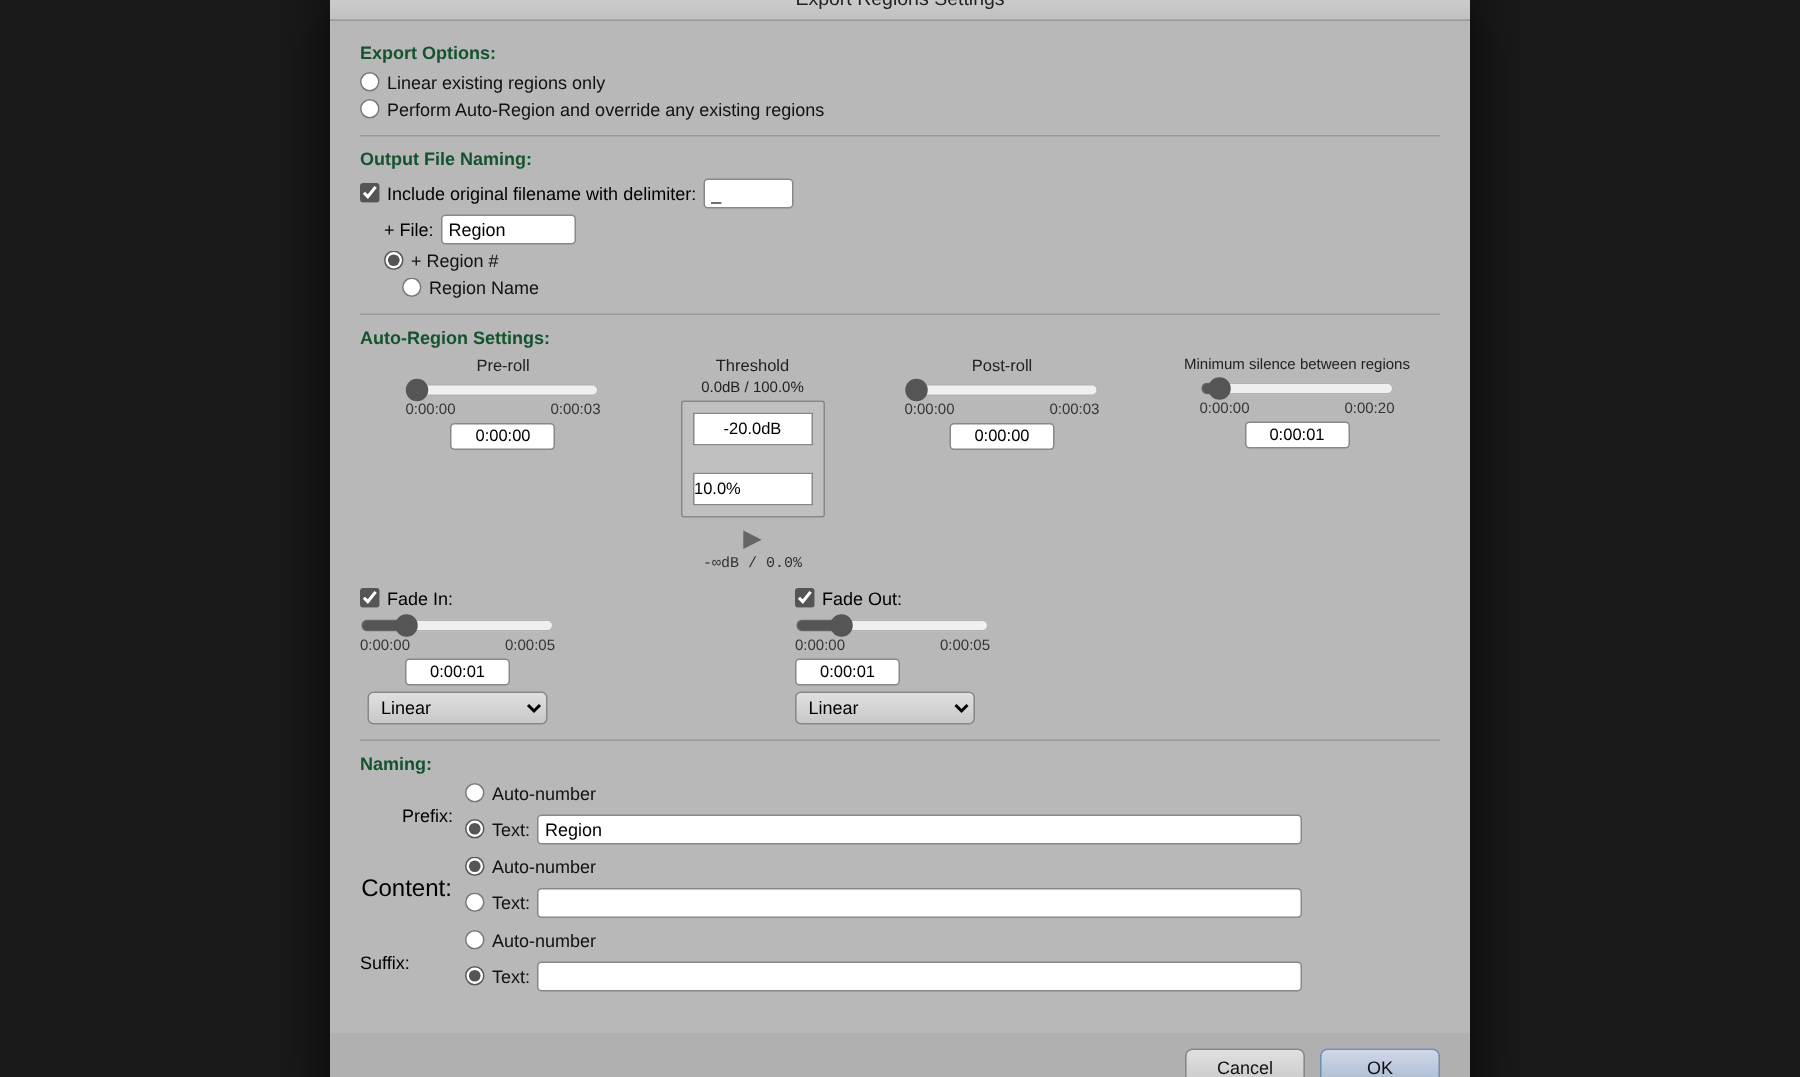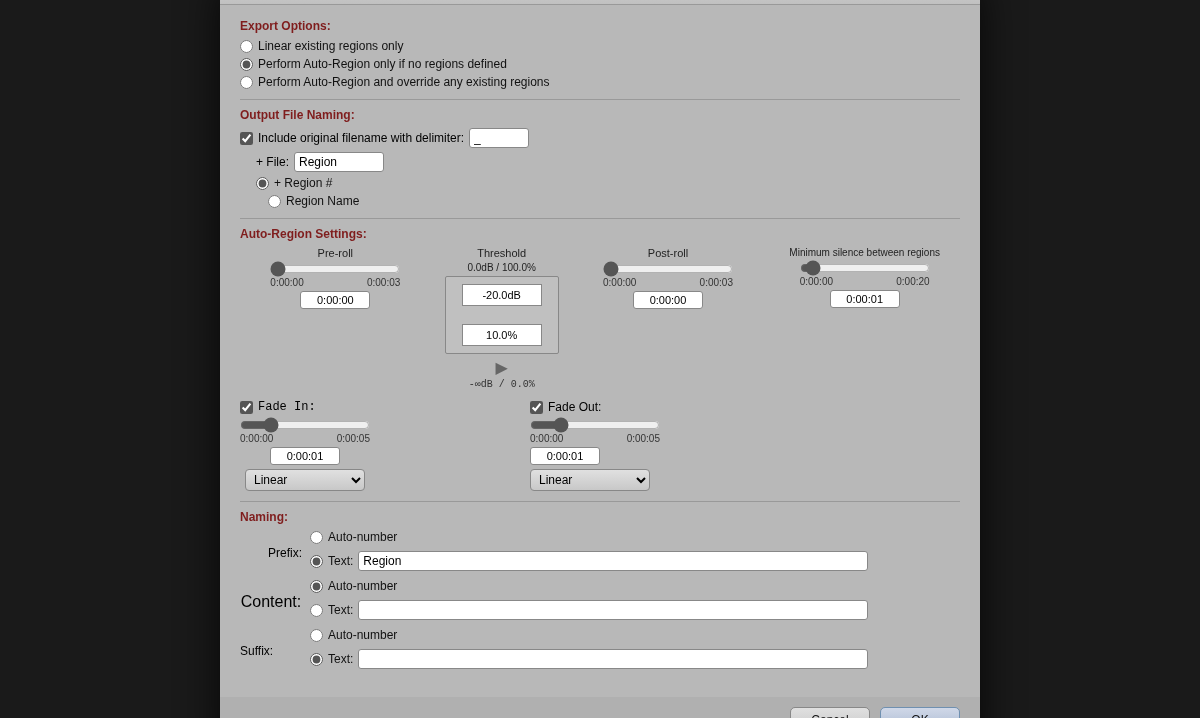--- a/index.html
+++ b/index.html
@@ -29,21 +29,21 @@
       color: #222;
       border-bottom: 1px solid #999;
     }
     .dialog-body {
       padding: 14px 20px;
       background: #b8b8b8;
     }
     .section-label {
       font-size: 12px;
       font-weight: bold;
-      color: #7f1d1d;
+      color: #14532d;
       margin-bottom: 6px;
     }
     .section {
       margin-bottom: 10px;
     }
     .radio-row, .check-row {
       display: flex;
       align-items: center;
       margin-bottom: 4px;
       gap: 5px;
@@ -186,24 +186,20 @@
 
   <div class="dialog-body">
 
     <div class="section">
       <div class="section-label">Export Options:</div>
       <div class="radio-row">
         <input type="radio" name="export-opt" id="opt1" style="">
         <label for="opt1">Linear existing regions only</label>
       </div>
       <div class="radio-row">
-        <input type="radio" name="export-opt" id="opt2" checked="" style="">
-        <label for="opt2">Perform Auto-Region only if no regions defined</label>
-      </div>
-      <div class="radio-row">
         <input type="radio" name="export-opt" id="opt3" style="">
         <label for="opt3">Perform Auto-Region and override any existing regions</label>
       </div>
     </div>
 
     <hr class="divider">
 
     <div class="section">
       <div class="section-label">Output File Naming:</div>
       <div class="inline-row">
@@ -238,23 +234,23 @@
           <div class="range-labels">
             <span>0:00:00</span>
             <span>0:00:03</span>
           </div>
           <input type="text" class="time-input" value="0:00:00" style="">
         </div>
 
         <div class="col-block">
           <div class="col-title">Threshold</div>
           <div style="font-size:10px;color:#222;text-align:center;">0.0dB / 100.0%</div>
-          <div style="display:flex;flex-direction:column;align-items:center;border:1px solid #888;background:#c0c0c0;padding:4px 6px;border-radius:2px;margin-top:3px;width:114px;gap:12px;">
+          <div style="display:flex;flex-direction:column;align-items:center;border:1px solid #888;background:#c0c0c0;padding:4px 6px;border-radius:2px;margin-top:3px;width:96px;gap:12px;">
             <input type="text" class="threshold-box" value="-20.0dB" style="width: 80px; height: 22px; text-align: center; border: 1px solid rgb(136, 136, 136); font-size: 11px;">
-            <input type="text" class="threshold-box" value="10.0%" style="width: 80px; height: 22px; text-align: center; border: 1px solid rgb(136, 136, 136); font-size: 11px; margin-top: 3px;">
+            <input type="text" class="threshold-box" value="10.0%" style="width: 80px; height: 22px; text-align: left; border: 1px solid rgb(136, 136, 136); font-size: 11px; margin-top: 3px;">
           </div>
           <div style="font-size:16px;color:#666;margin-top:4px;">▶</div>
           <div style="font-size:10px;color:#333;margin-top:2px;font-family:Liberation Mono, monospace;">-∞dB / 0.0%</div>
         </div>
 
         <div class="col-block">
           <div class="col-title">Post-roll</div>
           <input type="range" class="narrow" min="0" max="100" value="0" style="">
           <div class="range-labels">
             <span>0:00:00</span>
@@ -272,21 +268,21 @@
           </div>
           <input type="text" class="time-input" value="0:00:01" style="">
         </div>
       </div>
 
       <div style="display:flex;gap:20px;margin-top:10px;align-items:flex-start;">
 
         <div style="display:flex;flex-direction:column;align-items:center;">
           <div style="display:flex;align-items:center;gap:5px;align-self:flex-start;">
             <input type="checkbox" id="fadein-cb" checked="" style="">
-            <label for="fadein-cb" style="font-size:12px;font-weight:500;font-family:Liberation Mono, monospace;">Fade In:</label>
+            <label for="fadein-cb" style="font-size:12px;font-weight:500;">Fade In:</label>
           </div>
           <input type="range" class="narrow" min="0" max="100" value="20" style="margin-top: 4px;">
           <div class="range-labels">
             <span>0:00:00</span>
             <span>0:00:05</span>
           </div>
           <input type="text" class="time-input" value="0:00:01" style="">
           <select class="select-dropdown">
             <option>Linear</option>
             <option>Equal Power</option>

